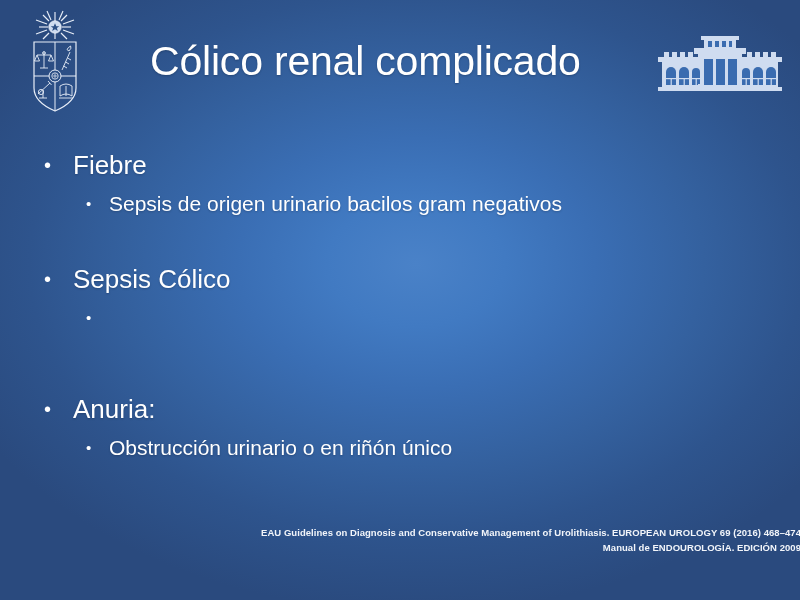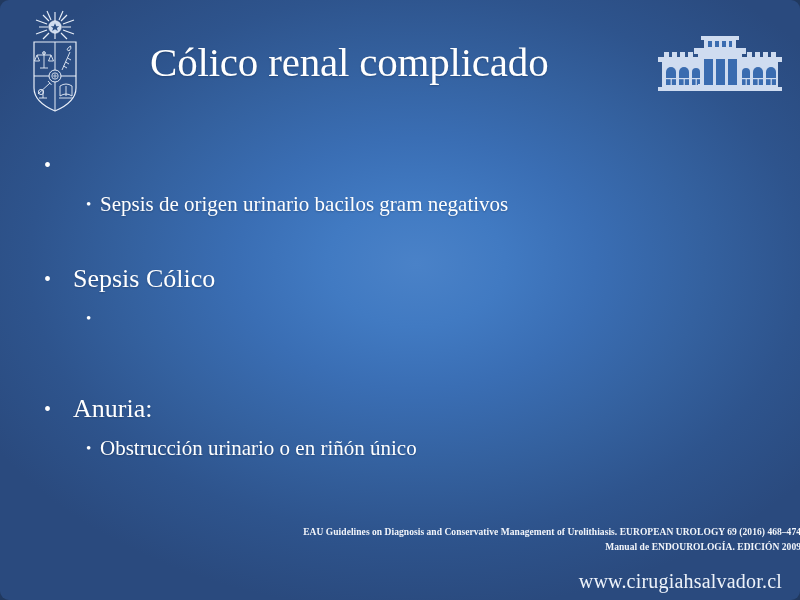--- a/index.html
+++ b/index.html
@@ -6,31 +6,30 @@
   html, body {
     margin: 0;
     padding: 0;
     background: #21395f;
   }
   .slide {
     position: relative;
     width: 800px;
     height: 600px;
     overflow: hidden;
-    font-family: Liberation Serif, serif;
+    font-family: Liberation Sans, sans-serif;
     background-color: #2c4f85;
     background-image: radial-gradient(ellipse 62% 58% at 52% 44%,
                         #4a82c8 0%,
                         #417ac2 18%,
                         #3a6eb4 36%,
                         #34619f 58%,
                         #2e548d 78%,
                         #2a4a7e 100%);
     color: #ffffff;
-    border-radius: 9px;
   }
 
   
   .header {
     position: absolute;
     top: 0; left: 0;
     width: 800px;
     height: 125px;
   }
 
@@ -117,20 +116,21 @@
     color: #ffffff;
     padding-left: 4px;
     box-sizing: border-box;
   }
   .lvl2 .txt {
     font-size: 21px;
     line-height: 28px;
     font-weight: 400;
     color: #ffffff;
     text-shadow: 0 1px 2px rgba(10,25,50,0.28);
+    margin-left: 9px;
     max-width: 610px;
   }
 
   
   .citation {
     position: absolute;
     left: 1px;
     top: 525px;
     width: 800px;
     text-align: right;
@@ -298,20 +298,21 @@
         </g>
       </svg>
     </div>
   </div>
 
   <div class="body-area">
 
     <div class="group group-1">
       <div class="bullet-row lvl1">
         <span class="dot">•</span>
+        <span class="txt">Fiebre</span>
       </div>
       <div class="bullet-row lvl2">
         <span class="dot">•</span>
         <span class="txt">Sepsis de origen urinario bacilos gram negativos</span>
       </div>
     </div>
 
     <div class="group group-2">
       <div class="bullet-row lvl1">
         <span class="dot">•</span>
@@ -333,15 +334,14 @@
       </div>
     </div>
 
   </div>
 
   <div class="citation">
     <div>EAU Guidelines on Diagnosis and Conservative Management of Urolithiasis. EUROPEAN UROLOGY 69 (2016) 468–474</div>
     <div>Manual de ENDOUROLOGÍA. EDICIÓN 2009</div>
   </div>
 
-  <div class="site-url">www.cirugiahsalvador.cl</div>
 
 </div>
 
 </body></html>

